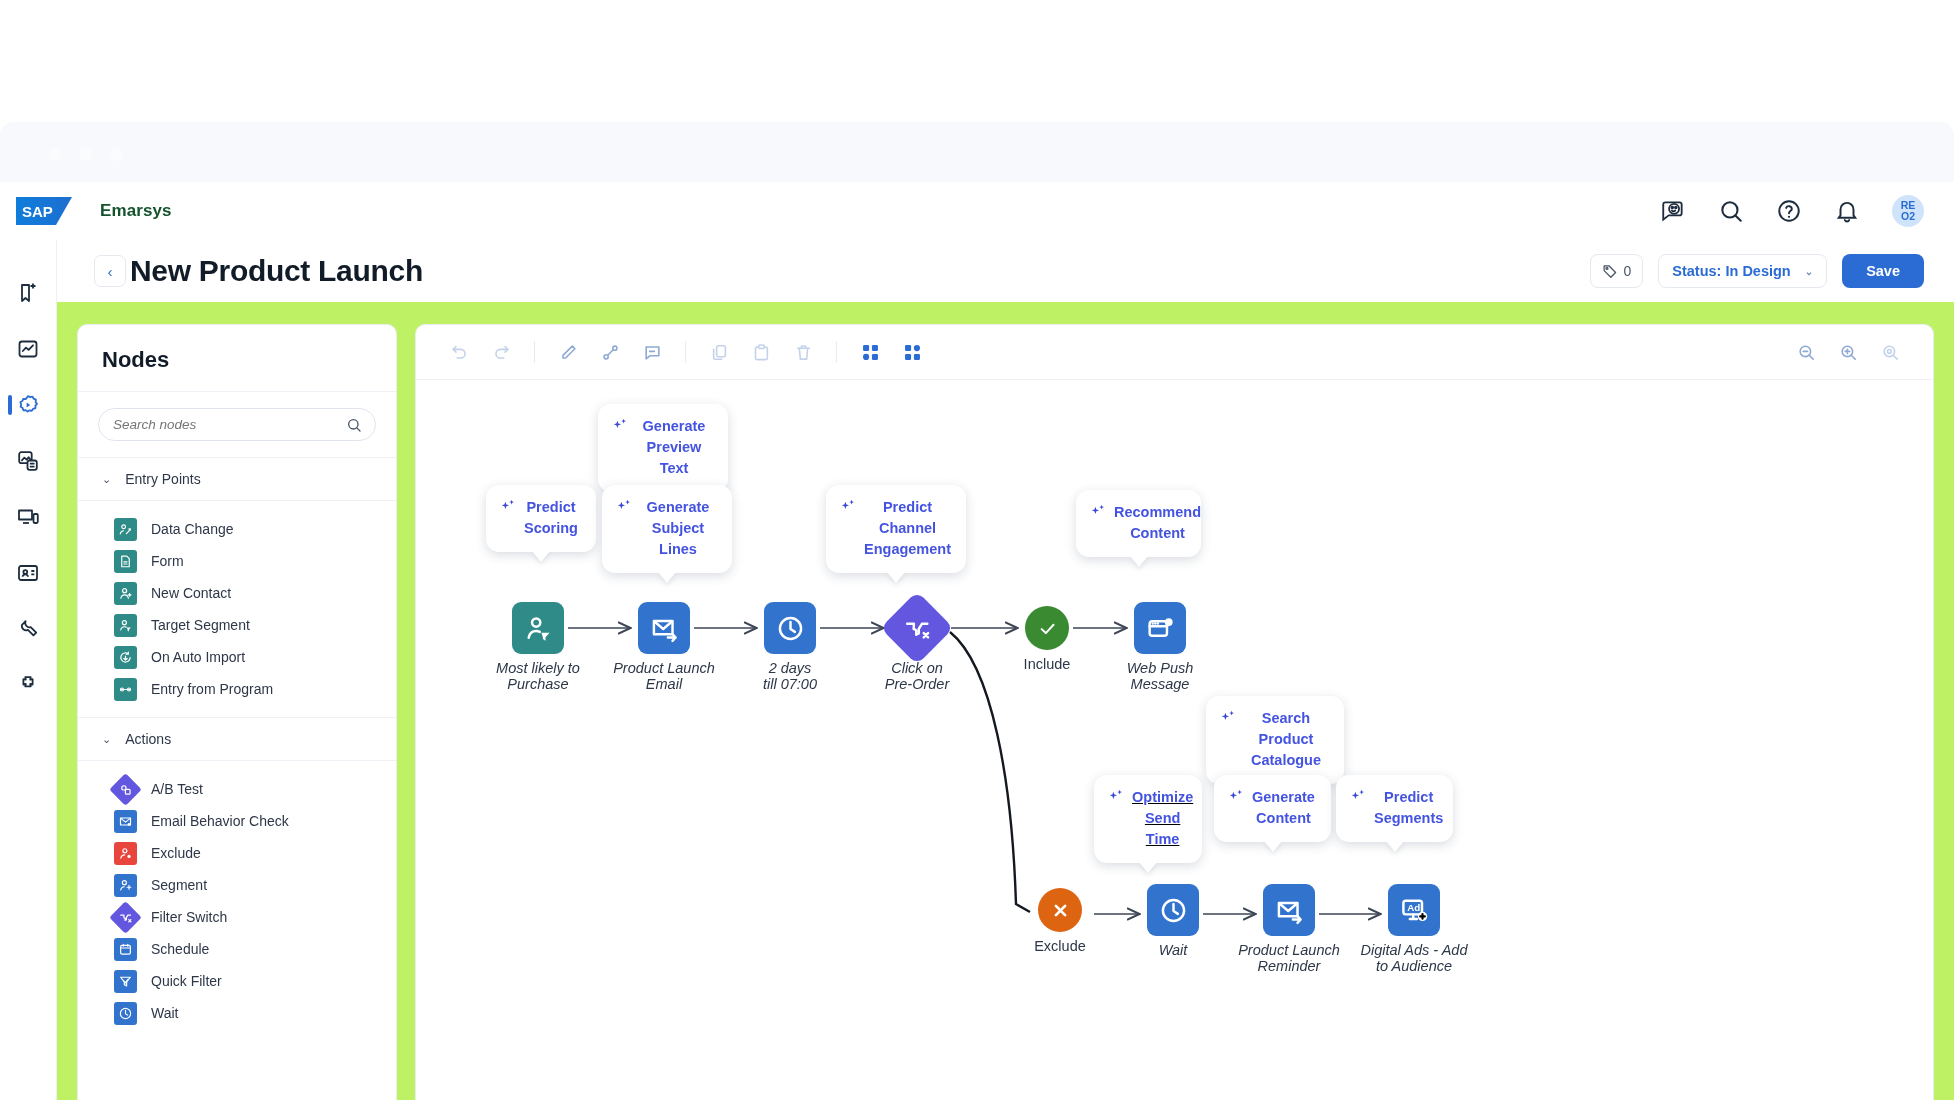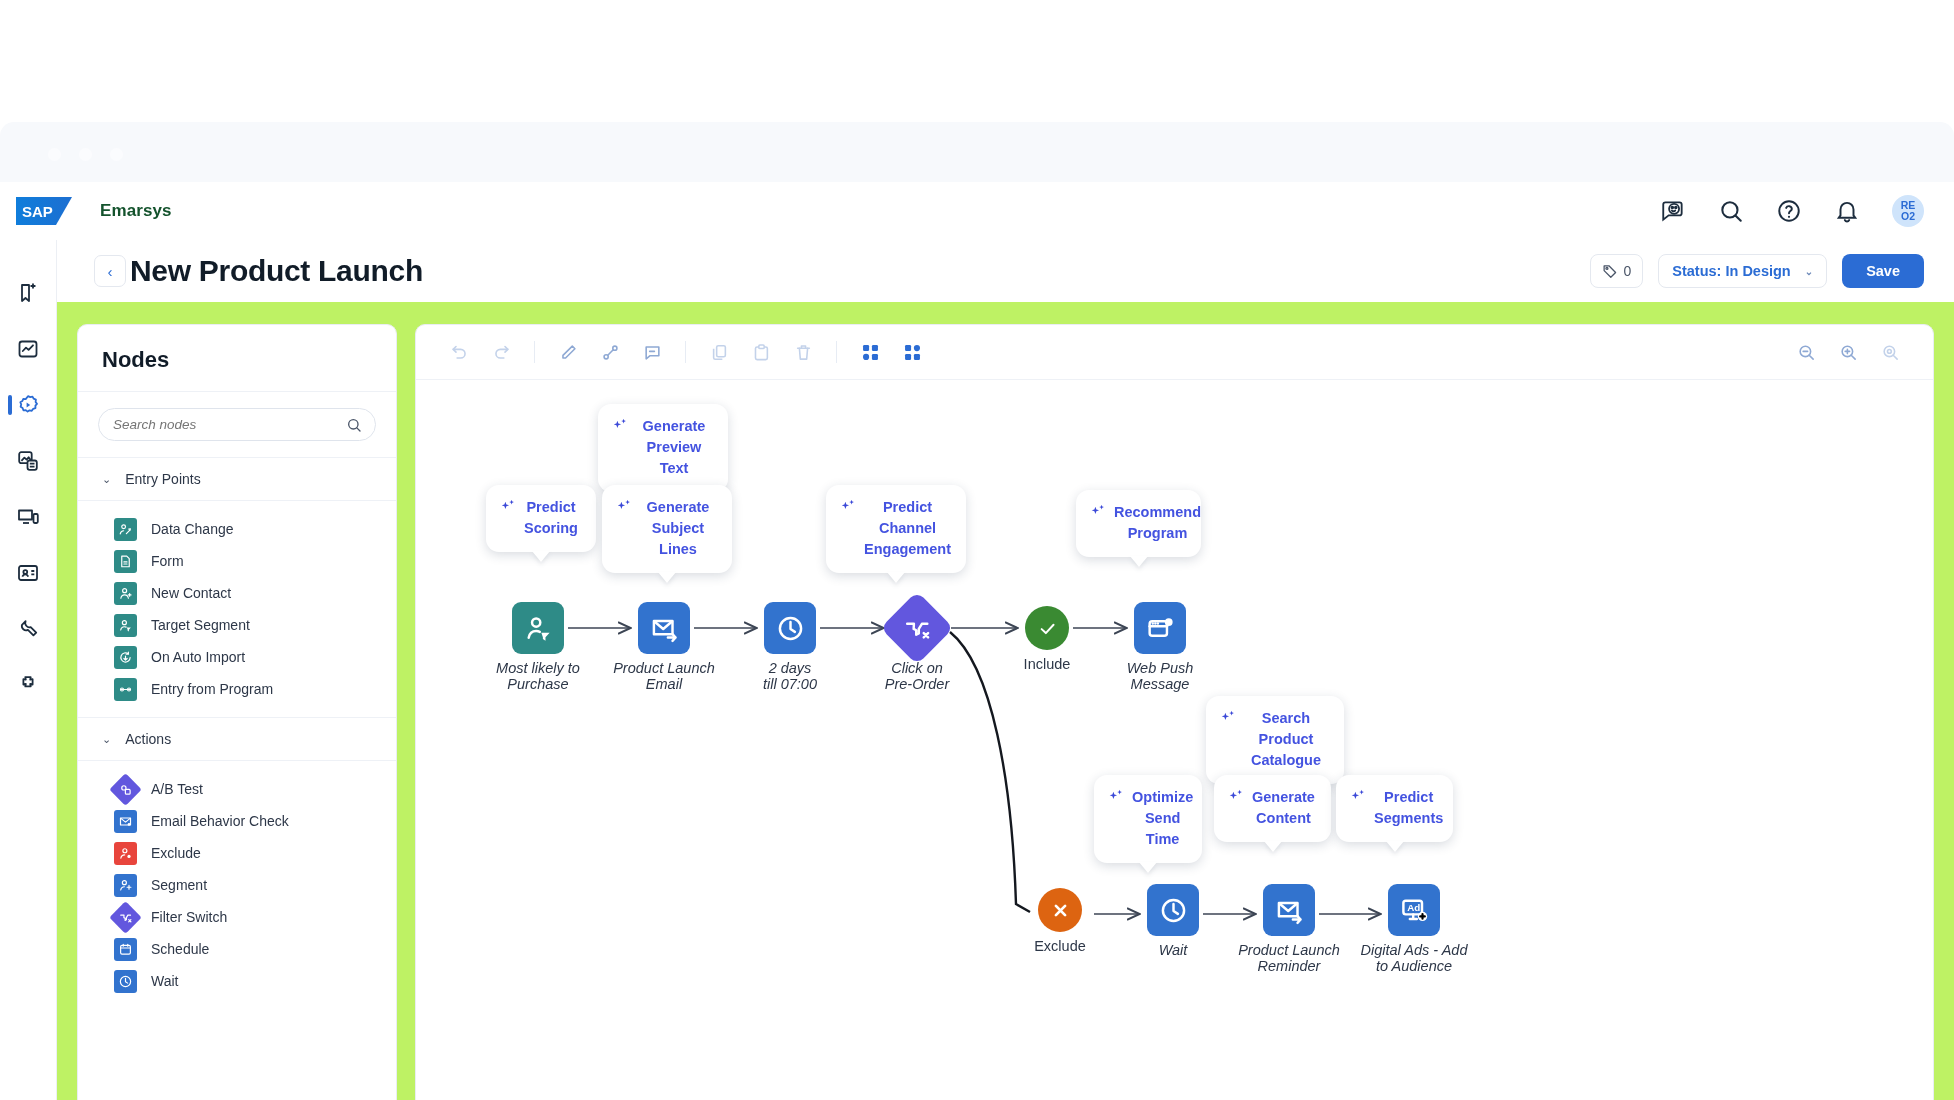--- a/index.html
+++ b/index.html
@@ -391,20 +391,29 @@
               <svg viewBox="0 0 24 24">
                 <rect x="4.2" y="5.4" width="15.6" height="14" rx="2.2" stroke="#ffffff" fill="none" stroke-width="1.9" stroke-linecap="round" stroke-linejoin="round"></rect>
                 <path d="M4.2 9.6h15.6M8.4 3.6v3.2M15.6 3.6v3.2" stroke="#ffffff" fill="none" stroke-width="1.9" stroke-linecap="round" stroke-linejoin="round"></path>
               </svg>
             </span>
       <span class="ni-label">Schedule</span>
           </div>
           <div class="node-item">
             <span class="ni-icon " style="background:#3273CE">
               <svg viewBox="0 0 24 24">
+                <path d="M4.2 5.2h15.6l-6 7.4v6.6l-3.6-2.2v-4.4z" stroke="#ffffff" fill="none" stroke-width="1.9" stroke-linecap="round" stroke-linejoin="round"></path>
+                <path d="M9.2 11.4 11.8 14l4.6-5.6" stroke="#ffffff" fill="none" stroke-width="1.9" stroke-linecap="round" stroke-linejoin="round"></path>
+              </svg>
+            </span>
+      <span class="ni-label">Quick Filter</span>
+          </div>
+          <div class="node-item">
+            <span class="ni-icon " style="background:#3273CE">
+              <svg viewBox="0 0 24 24">
                 <circle cx="12" cy="12" r="8.2" stroke="#ffffff" fill="none" stroke-width="1.9" stroke-linecap="round" stroke-linejoin="round"></circle>
                 <path d="M12 7v5.4l3.4 2.2" stroke="#ffffff" fill="none" stroke-width="1.9" stroke-linecap="round" stroke-linejoin="round"></path>
               </svg>
             </span>
       <span class="ni-label">Wait</span>
           </div>
         </div>
       </div>
   </div>
 
@@ -649,33 +658,33 @@
 Engagement</span>
           </div>
           <div class="bubble" style="left: 660px; top: 110px; width: 125px;">
             <span class="spark">
               <svg viewBox="0 0 24 24" fill="#3b49d8">
                 <path d="M7.6 5.2 9 9l3.8 1.4L9 11.8 7.6 15.6 6.2 11.8 2.4 10.4 6.2 9z"></path>
                 <path d="M16.4 2.4l.9 2.4 2.4.9-2.4.9-.9 2.4-.9-2.4-2.4-.9 2.4-.9z"></path>
               </svg>
             </span>
     <span class="btext">Recommend
-Program</span>
+Content</span>
           </div>
           <div class="bubble" style="left: 790px; top: 316px; width: 138px;">
             <span class="spark">
               <svg viewBox="0 0 24 24" fill="#3b49d8">
                 <path d="M7.6 5.2 9 9l3.8 1.4L9 11.8 7.6 15.6 6.2 11.8 2.4 10.4 6.2 9z"></path>
                 <path d="M16.4 2.4l.9 2.4 2.4.9-2.4.9-.9 2.4-.9-2.4-2.4-.9 2.4-.9z"></path>
               </svg>
             </span>
     <span class="btext">Search Product
 Catalogue</span>
           </div>
-          <div class="bubble" style="left: 678px; top: 395px; width: 108px;">
+          <div class="bubble" style="left: 678px; top: 395px; width: 108px; text-decoration: underline;">
             <span class="spark">
               <svg viewBox="0 0 24 24" fill="#3b49d8">
                 <path d="M7.6 5.2 9 9l3.8 1.4L9 11.8 7.6 15.6 6.2 11.8 2.4 10.4 6.2 9z"></path>
                 <path d="M16.4 2.4l.9 2.4 2.4.9-2.4.9-.9 2.4-.9-2.4-2.4-.9 2.4-.9z"></path>
               </svg>
             </span>
     <span class="btext">Optimize
 Send Time</span>
           </div>
           <div class="bubble" style="left: 798px; top: 395px; width: 117px;">

